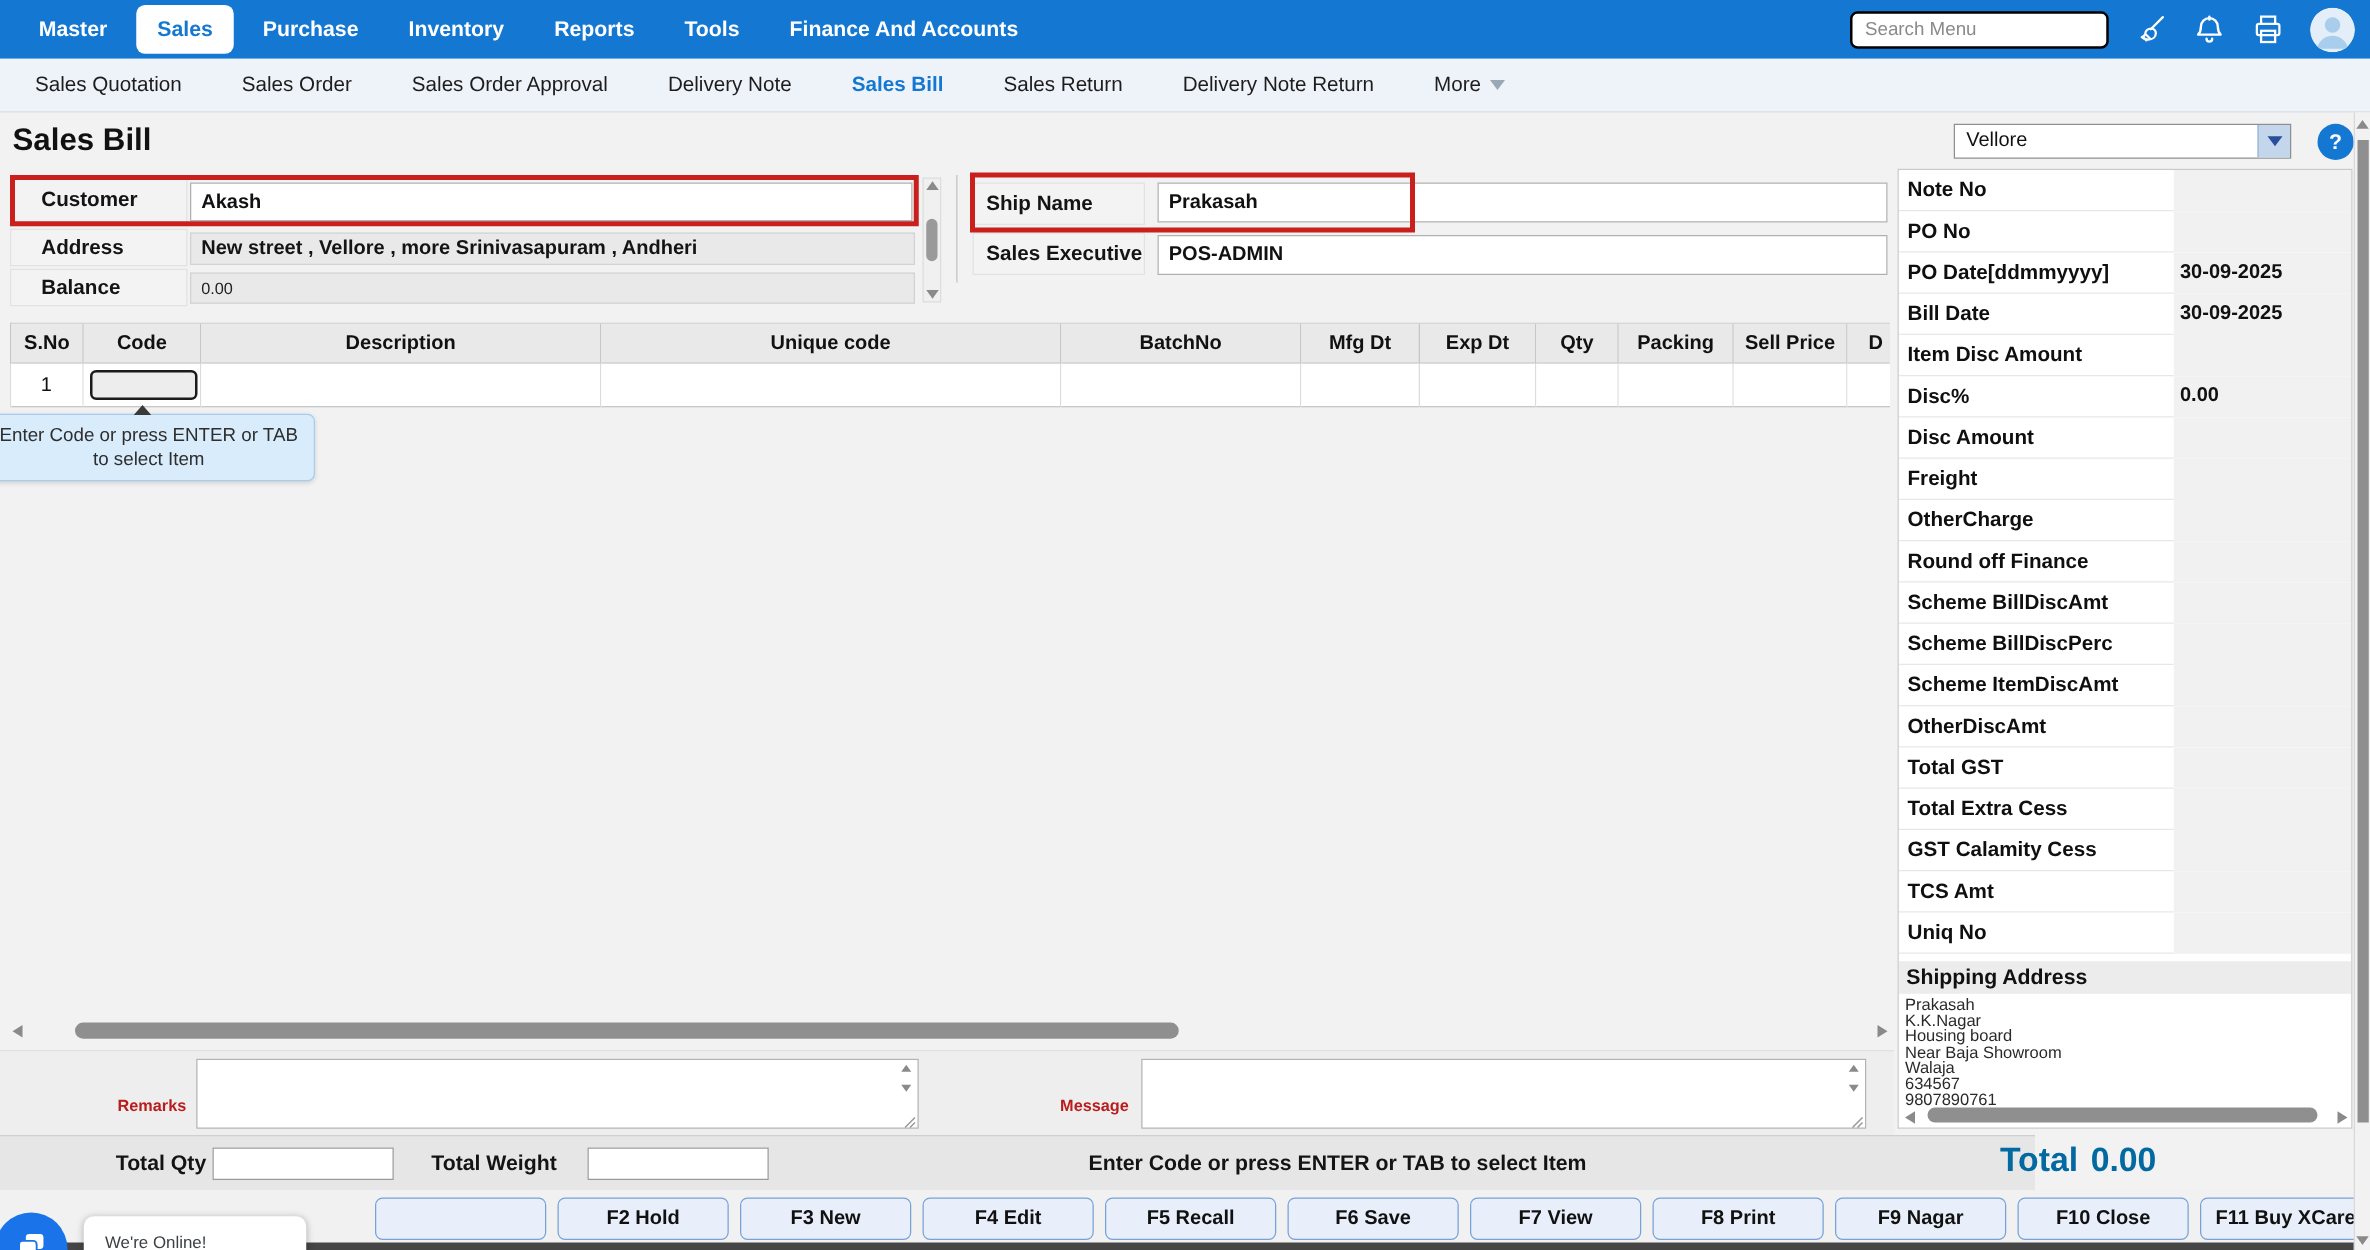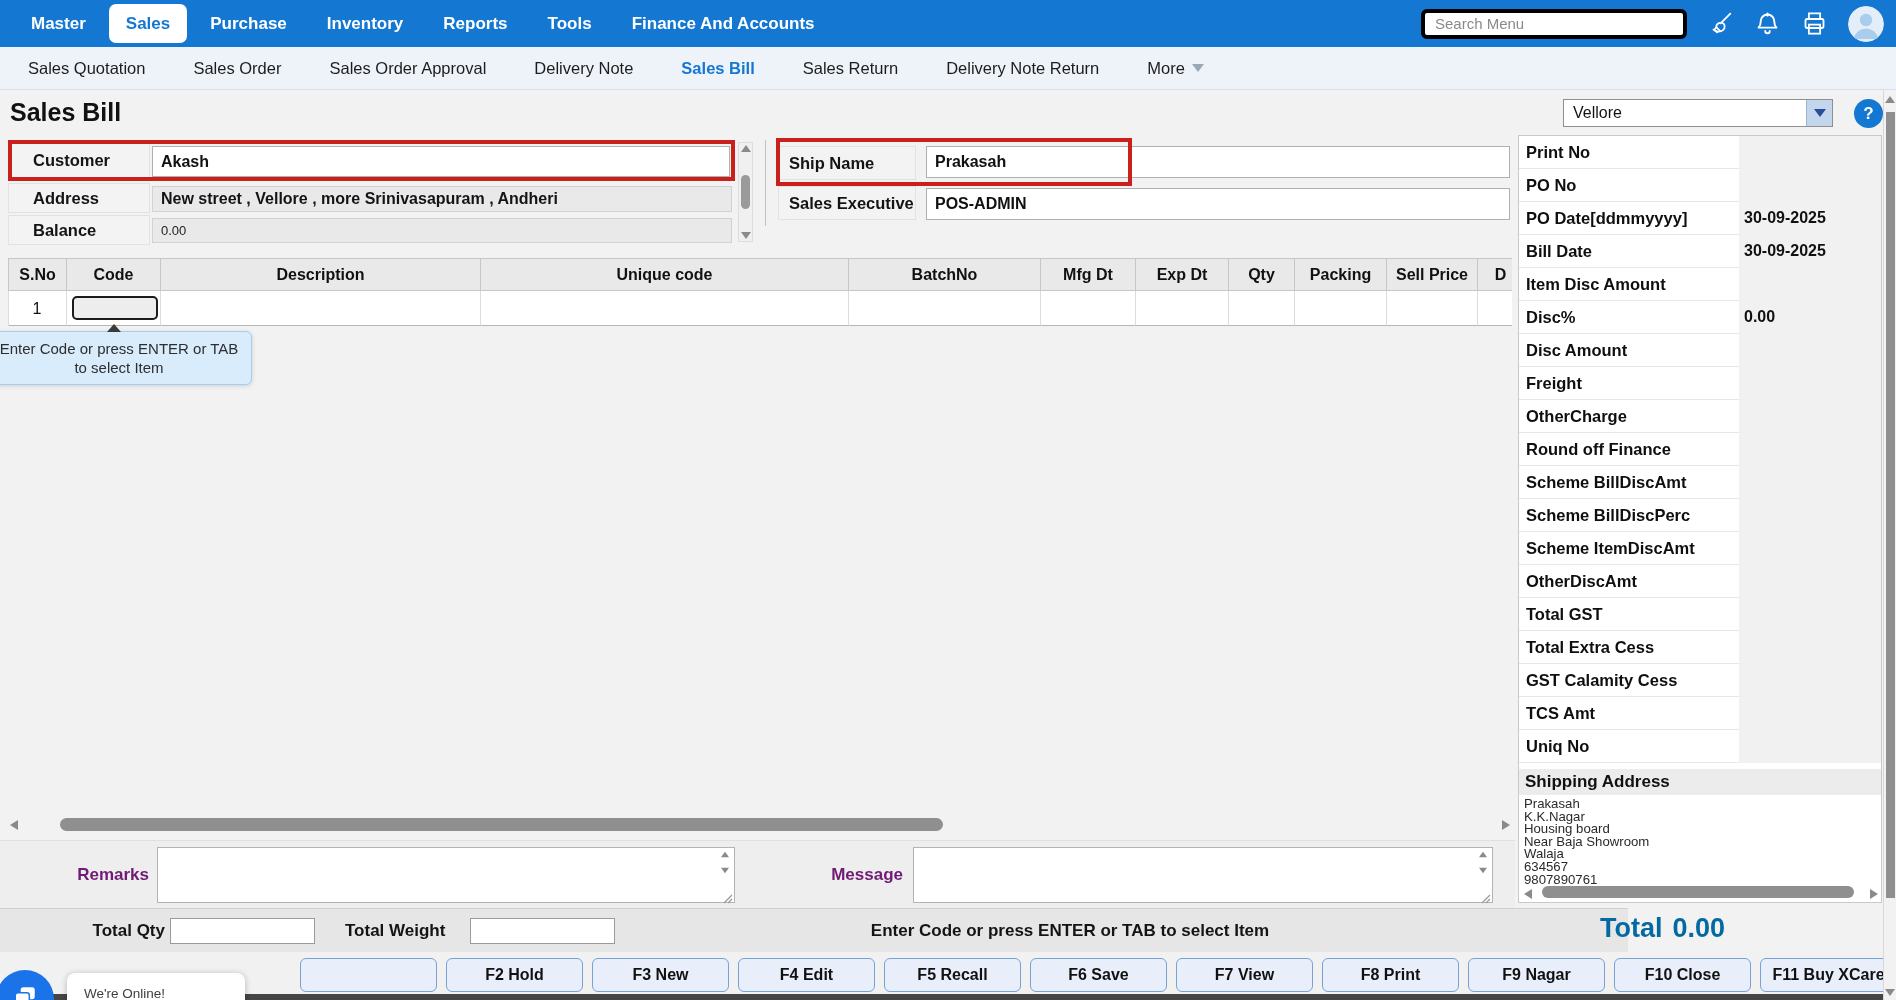--- a/index.html
+++ b/index.html
@@ -8,21 +8,21 @@
   #app { position:relative; width:1896px; height:1000px; background:#f2f2f2; overflow:hidden; }
 
   
   .topnav { position:absolute; top:0; left:0; width:1896px; height:47px;
             background:var(--accent,#1478d2); display:flex; align-items:center; padding-left:14px; }
   .topnav-items { display:flex; align-items:center; gap:6px; height:100%; }
   .topnav-item { color:#fff; font-weight:700; font-size:17px; padding:0 17px; height:39px; line-height:39px;
                  border-radius:7px; cursor:pointer; white-space:nowrap; }
   .topnav-item.active { background:#fff; color:var(--accent,#1478d2); }
   .topnav-right { margin-left:auto; display:flex; align-items:center; gap:20px; padding-right:12px; }
-  .search { width:266px; height:30px; border:4px solid #000000; border-radius:6px; padding:0 10px;
+  .search { width:207px; height:30px; border:2px solid #000000; border-radius:6px; padding:0 10px;
             font-size:15px; font-family:inherit; color:#0f766e; outline:none; }
   .search::placeholder { color:#8a8a8a; }
   .tn-icon { width:27px; height:27px; display:inline-flex; cursor:pointer; }
   .tn-icon svg { width:100%; height:100%; }
   .avatar { width:36px; height:36px; border-radius:50%; overflow:hidden; cursor:pointer; display:inline-flex; }
 
   
   .subnav { position:absolute; top:47px; left:0; width:1896px; height:43px; background:#eef3fa;
             border-bottom:1px solid #d9dfe6; display:flex; align-items:center; padding-left:8px; gap:8px; }
   .subnav-item { font-size:16.5px; color:#1d1d1d; padding:0 20px; cursor:pointer; white-space:nowrap;
@@ -96,21 +96,21 @@
   .hscroll .thumb { position:absolute; left:52px; top:2px; width:883px; height:13px; background:#8f8f8f;
                     border-radius:7px; }
   .tri-left-s { position:absolute; left:2px; top:4px; width:0; height:0; border-top:5px solid transparent;
                 border-bottom:5px solid transparent; border-right:8px solid #8a8a8a; }
   .tri-right-s { position:absolute; right:2px; top:4px; width:0; height:0; border-top:5px solid transparent;
                  border-bottom:5px solid transparent; border-left:8px solid #8a8a8a; }
 
   
   .remarks-strip { position:absolute; left:0; top:840px; width:1515px; height:68px; background:#eeeeee;
                    border-top:1px solid #e0e0e0; }
-  .r-label { position:absolute; font-weight:700; font-size:17px; color:#701a75; top:24px; }
+  .r-label { position:absolute; font-weight:700; font-size:13px; color:#b91c1c; top:36px; }
   .ta-wrap { position:absolute; top:6px; height:56px; }
   .ta-wrap textarea { width:100%; height:100%; border:1px solid #b3b3b3; resize:none; background:#fff;
                       outline:none; font-family:inherit; padding:4px 20px 4px 6px; }
   .ta-arrows { position:absolute; right:5px; top:4px; display:flex; flex-direction:column; gap:9px; align-items:center; }
   .ta-arrows .tri-up-s { transform:scale(.8); }
   .ta-arrows .tri-down-s { transform:scale(.8); }
   .ta-resize { position:absolute; right:2px; bottom:2px; width:11px; height:11px; }
 
   
   .totals-strip { position:absolute; left:0; top:908px; width:1628px; height:44px; background:#e6e6e6;
@@ -431,21 +431,21 @@
       <rect x="8" y="3" width="13" height="11" rx="2.5" fill="#fff"></rect>
       <rect x="3" y="8" width="13" height="11" rx="2.5" fill="#fff" stroke="#1a73e8" stroke-width="1.4"></rect>
     </svg>
   </div>
   <div class="chat-tip">We're Online!</div>
 
   <aside class="sidebar">
     <div>
 
         <div class="sb-row">
-          <div class="sb-label">Print No</div>
+          <div class="sb-label">Note No</div>
           <div class="sb-value"></div>
         </div>
 
         <div class="sb-row">
           <div class="sb-label">PO No</div>
           <div class="sb-value"></div>
         </div>
 
         <div class="sb-row">
           <div class="sb-label">PO Date[ddmmyyyy]</div>

